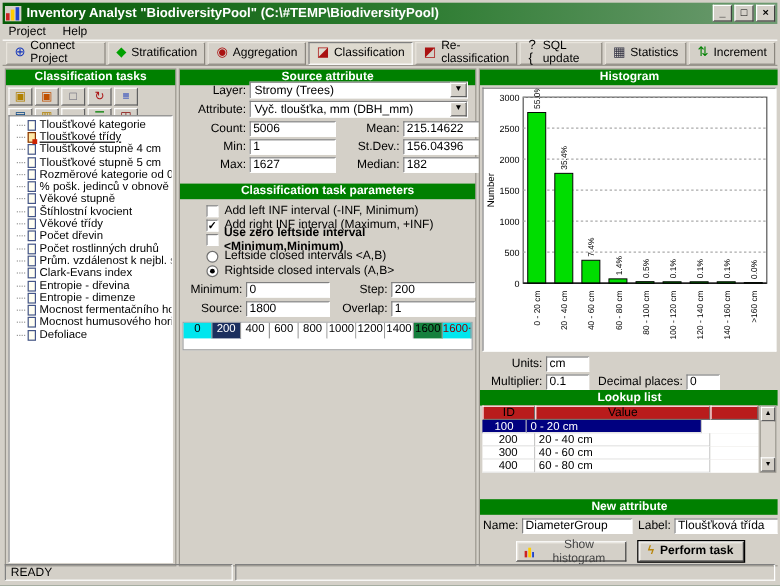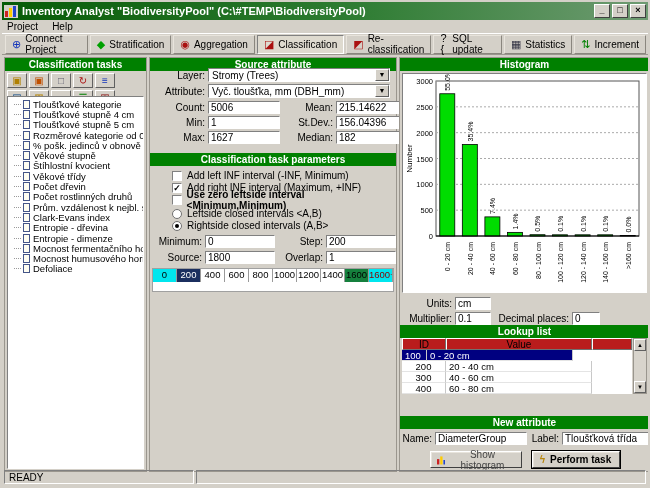--- a/index.html
+++ b/index.html
@@ -159,20 +159,25 @@
         <span class="lp-btn" style="color: rgb(176, 128, 0);">▥</span>
         <span class="lp-btn" style="color: rgb(200, 180, 0);">▬</span>
         <span class="lp-btn" style="color: rgb(0, 128, 0);">☰</span>
         <span class="lp-btn" style="color: rgb(128, 0, 0);">◫</span>
       </div>
     <div class="list-box">
         <div class="list-item">
           <span class="tree-dash"></span>
           <span class="doc-ic"></span>
           <span class="li-label">Tloušťkové kategorie</span>
+        </div>
+        <div class="list-item sel">
+          <span class="tree-dash"></span>
+          <span class="doc-ic"></span>
+          <span class="li-label">Tloušťkové třídy</span>
         </div>
         <div class="list-item">
           <span class="tree-dash"></span>
           <span class="doc-ic"></span>
           <span class="li-label">Tloušťkové stupně 4 cm</span>
         </div>
         <div class="list-item">
           <span class="tree-dash"></span>
           <span class="doc-ic"></span>
           <span class="li-label">Tloušťkové stupně 5 cm</span>
@@ -405,21 +410,21 @@
 
     <div class="panel-hdr" style="position:absolute;top:267px;left:0;right:0;">Lookup list</div>
 
     <div style="position:absolute;top:280px;left:2px;right:17px;" id="lookup-table">
         <div style="display: flex;">
           <span class="tbl-hdr-cell" style="width: 44px;">ID</span>
           <span class="tbl-hdr-cell" style="width: 146px; flex: 0 0 146px;">Value</span>
           <span class="tbl-hdr-cell" style="flex: 1 1 0%;"></span>
         </div>
         <div class="tr-sel" style="display: flex;">
-          <span class="tbl-cell" style="width: 25px; ">100</span>
+          <span class="tbl-cell" style="width: 37px; text-align: center;">100</span>
           <span class="tbl-cell" style="flex: 0 0 146px;">0 - 20 cm</span>
           <span style="flex: 1 1 0%; background: rgb(255, 255, 255);"></span>
         </div>
         <div style="display: flex;">
           <span class="tbl-cell" style="width: 44px; text-align: center;">200</span>
           <span class="tbl-cell" style="flex: 0 0 146px;">20 - 40 cm</span>
           <span style="flex: 1 1 0%; background: rgb(255, 255, 255);"></span>
         </div>
         <div style="display: flex;">
           <span class="tbl-cell" style="width: 44px; text-align: center;">300</span>

